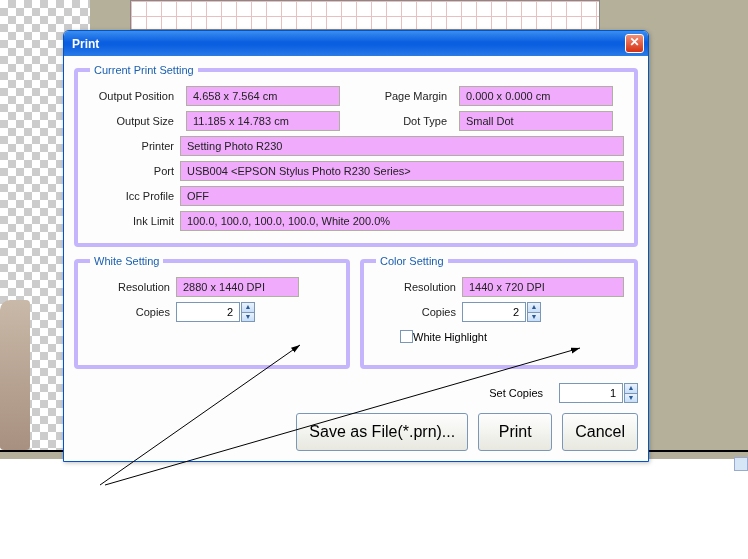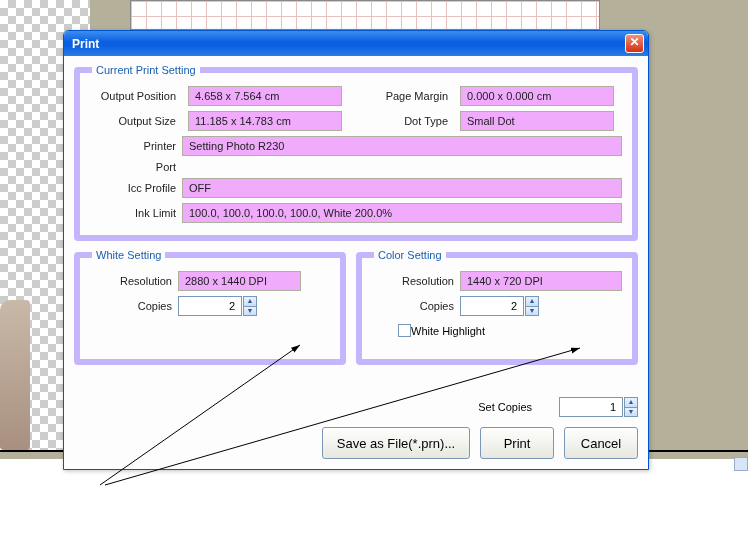--- a/index.html
+++ b/index.html
@@ -97,21 +97,21 @@
     line-height: 15px;
     font-size: 12px;
     cursor: pointer;
   }
   .dialog-body {
     padding: 8px 10px 10px 10px;
     background: #fdfdfd;
   }
 
   fieldset {
-    border: 6px solid #c4b5fd;
+    border: 4px solid #c4b5fd;
     border-radius: 4px;
     padding: 10px 10px 12px 10px;
     margin-bottom: 8px;
   }
   legend {
     color: #1a5fb0;
     padding: 0 4px;
     font-size: 11px;
     margin-left: 2px;
   }
@@ -185,40 +185,40 @@
   .chk {
     width: 13px; height: 13px;
     border: 1px solid #7a97b8;
     background: #fff;
   }
 
   .bottom-row {
     display: flex;
     justify-content: flex-end;
     align-items: center;
-    gap: 23px;
-    margin: 24px 0 10px 0;
+    gap: 12px;
+    margin: 6px 0 10px 0;
   }
   .bottom-row .lbl2 { margin-right: 4px; }
 
   .button-row {
     display: flex;
     justify-content: flex-end;
     gap: 10px;
   }
   .btn {
     min-width: 74px;
-    height: 32px;
+    height: 38px;
     padding: 0 12px;
     background: linear-gradient(#fefefe, #e8e8e0);
     border: 1px solid #7a97b8;
     border-radius: 3px;
     cursor: pointer;
     font-family: inherit;
-    font-size: 13px;
+    font-size: 16px;
   }
   .btn.wide { min-width: 148px; }
 
   .arrows {
     position: absolute;
     left: 0; top: 0;
     width: 748px; height: 559px;
     pointer-events: none;
   }
 </style>
@@ -263,20 +263,21 @@
           <div class="val short">Small Dot</div>
         </div>
       </div>
 
       <div class="row">
         <div class="lbl">Printer</div>
         <div class="val">Setting Photo R230</div>
       </div>
       <div class="row">
         <div class="lbl">Port</div>
+        <div class="val">USB004  &lt;EPSON Stylus Photo R230 Series&gt;</div>
       </div>
       <div class="row">
         <div class="lbl">Icc Profile</div>
         <div class="val">OFF</div>
       </div>
       <div class="row">
         <div class="lbl">Ink Limit</div>
         <div class="val">100.0, 100.0, 100.0, 100.0, White 200.0%</div>
       </div>
     </fieldset>

